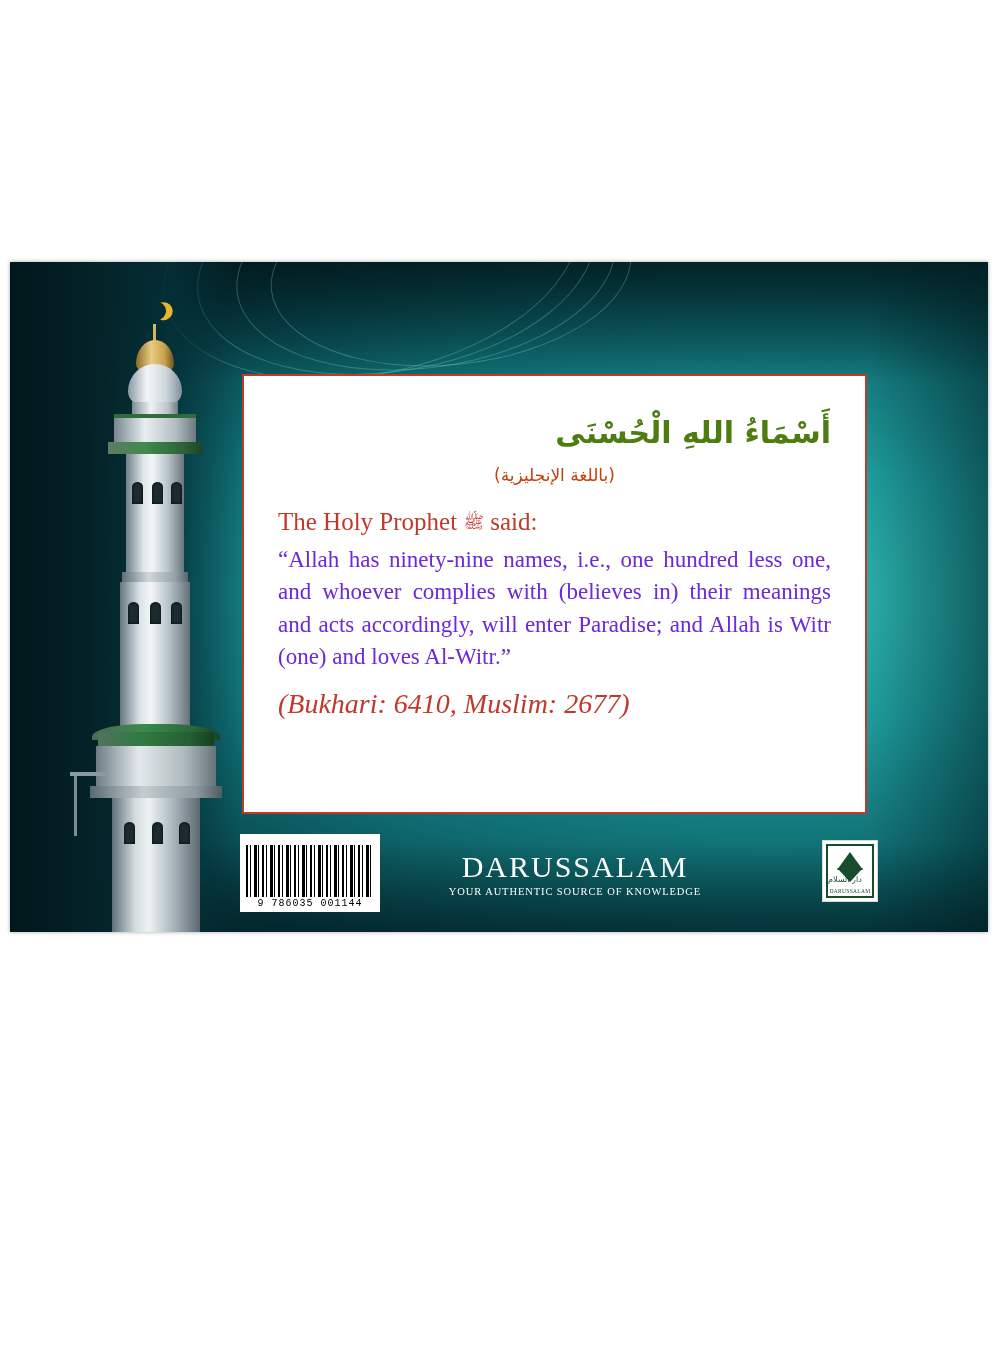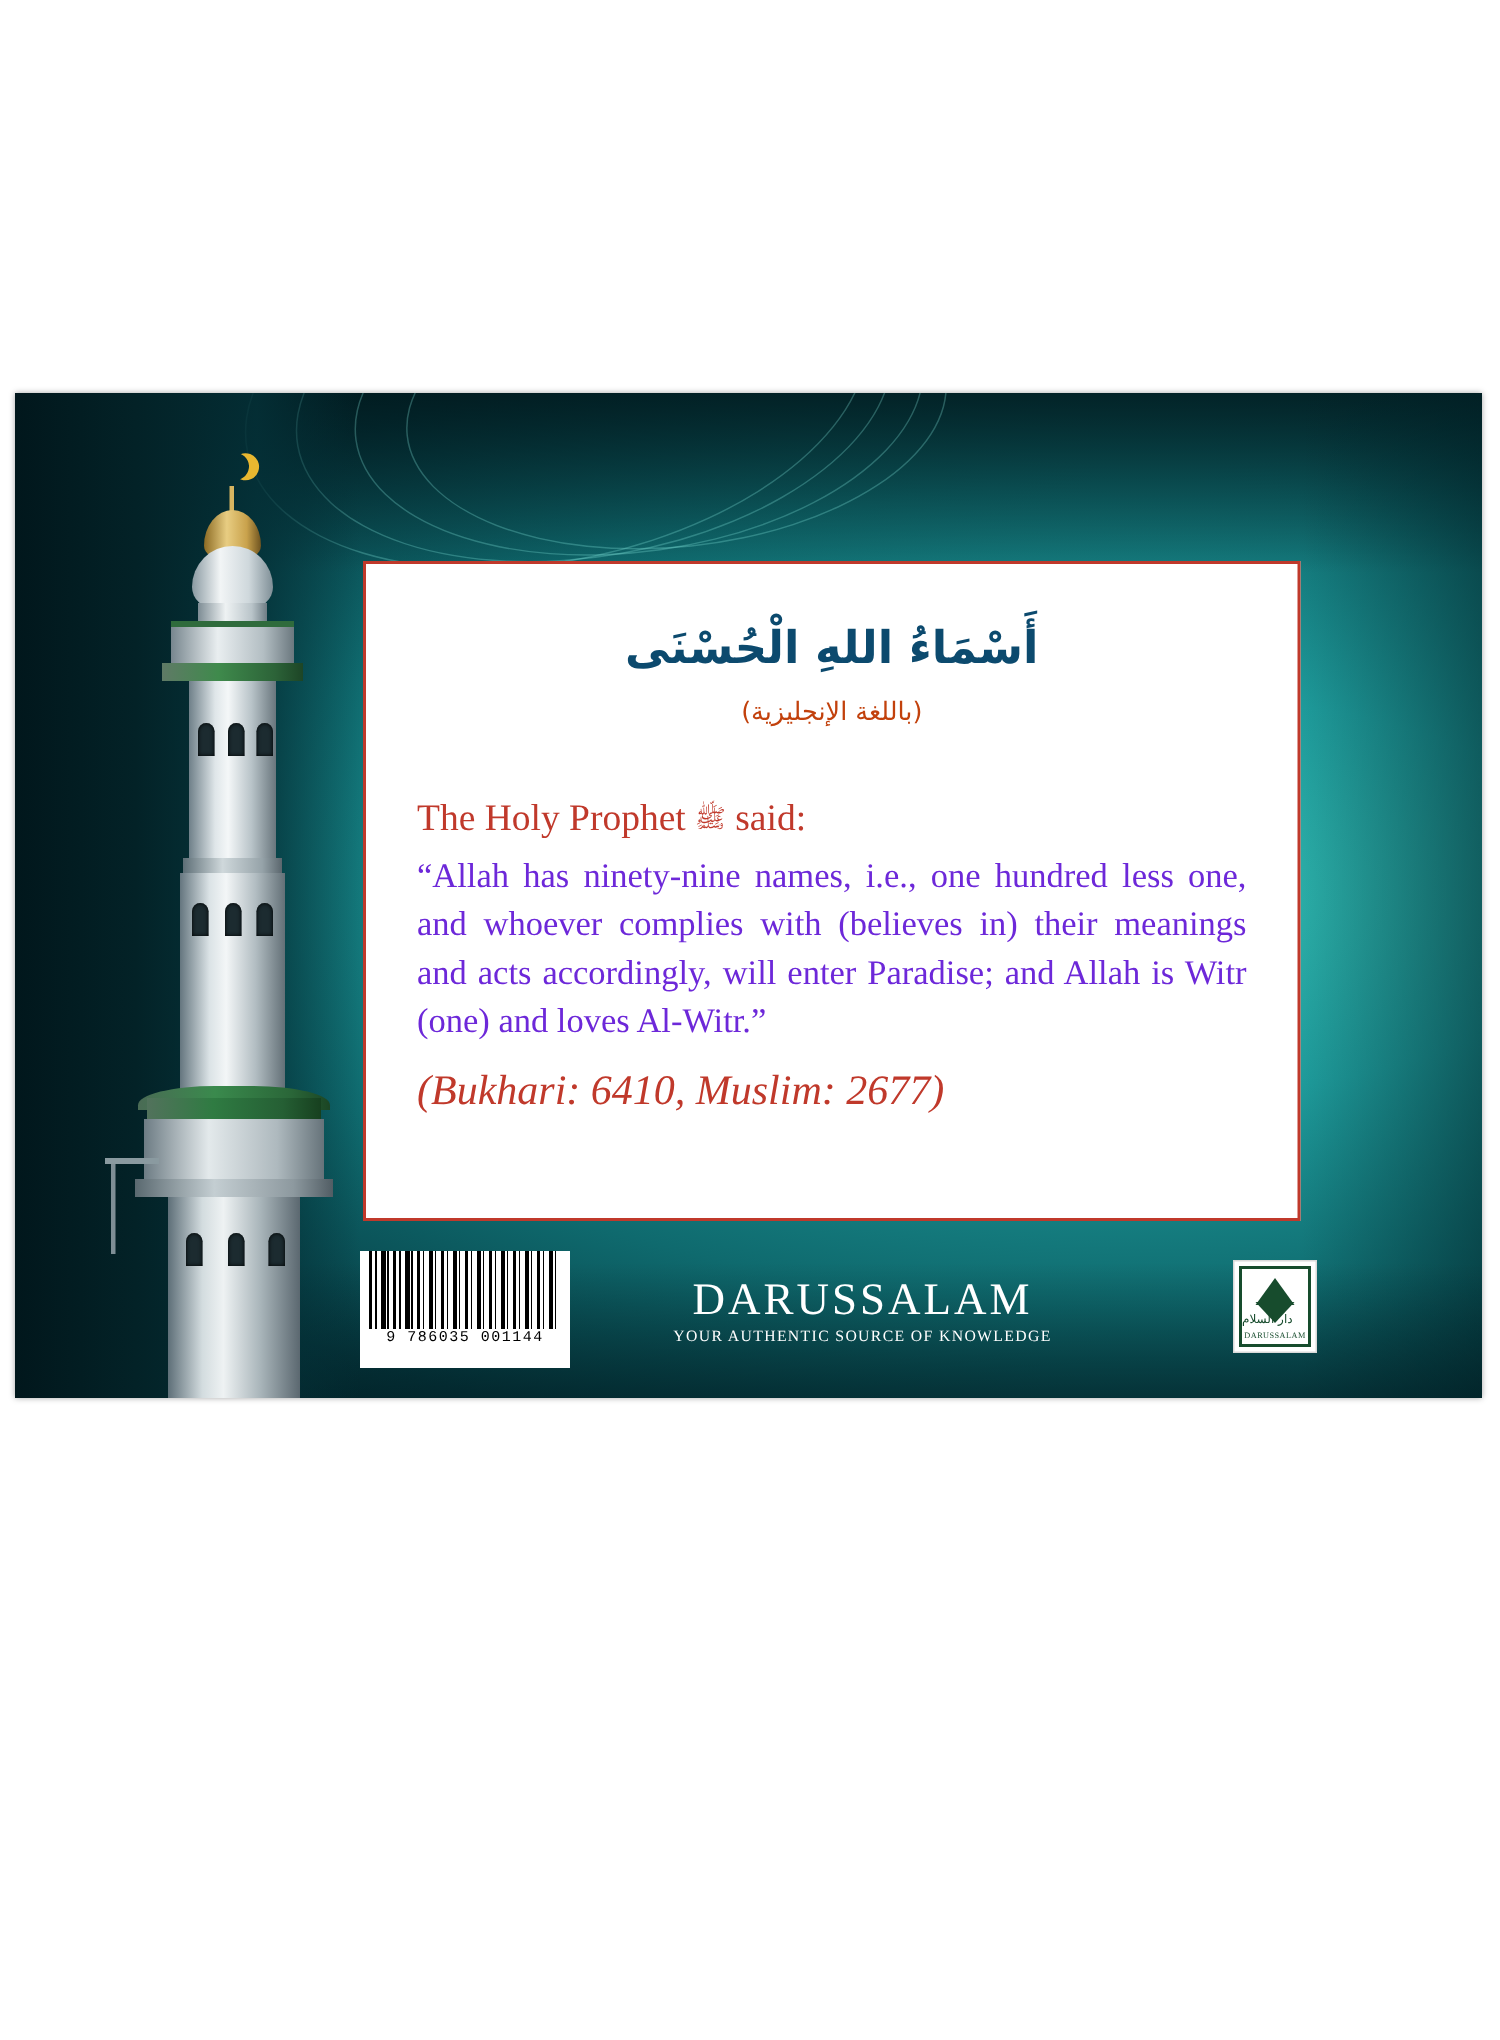--- a/index.html
+++ b/index.html
@@ -167,39 +167,38 @@
     left: 232px;
     top: 112px;
     width: 625px;
     height: 440px;
     background: #ffffff;
     border: 2px solid #c0392b;
     box-sizing: border-box;
     padding: 26px 34px 20px 34px;
   }
   #basmala-arabic {
-    text-align: center;
     font-size: 30px;
-    color: #0c4a6e;
+    color: #4d7c0f;
     direction: rtl;
     font-family: "DejaVu Sans", sans-serif;
     line-height: 1.5;
     margin-top: 8px;
     font-weight: bold;
   }
   #sub-arabic {
     text-align: center;
     font-size: 17px;
     color: #c2410c;
     direction: rtl;
     font-family: "DejaVu Sans", sans-serif;
     margin-top: 10px;
   }
   #quote-lead {
-    margin-top: 44px;
+    margin-top: 20px;
     font-size: 25px;
     color: #c0392b;
     line-height: 1.38;
   }
   #quote-lead .sallam {
     font-family: "DejaVu Sans", sans-serif;
     font-size: 17px;
     vertical-align: 2px;
   }
   #quote-body {
@@ -219,21 +218,21 @@
   }
 
   
   #barcode-block {
     position: absolute;
     left: 230px;
     top: 572px;
     width: 140px;
     height: 78px;
     background: #ffffff;
-    padding: 0 6px 2px 6px;
+    padding: 11px 6px 2px 6px;
     box-sizing: border-box;
   }
   #barcode-bars {
     width: 128px;
     height: 52px;
     background:
       repeating-linear-gradient(to right,
         #000 0px, #000 2px, #fff 2px, #fff 4px,
         #000 4px, #000 5px, #fff 5px, #fff 8px,
         #000 8px, #000 11px, #fff 11px, #fff 12px,

